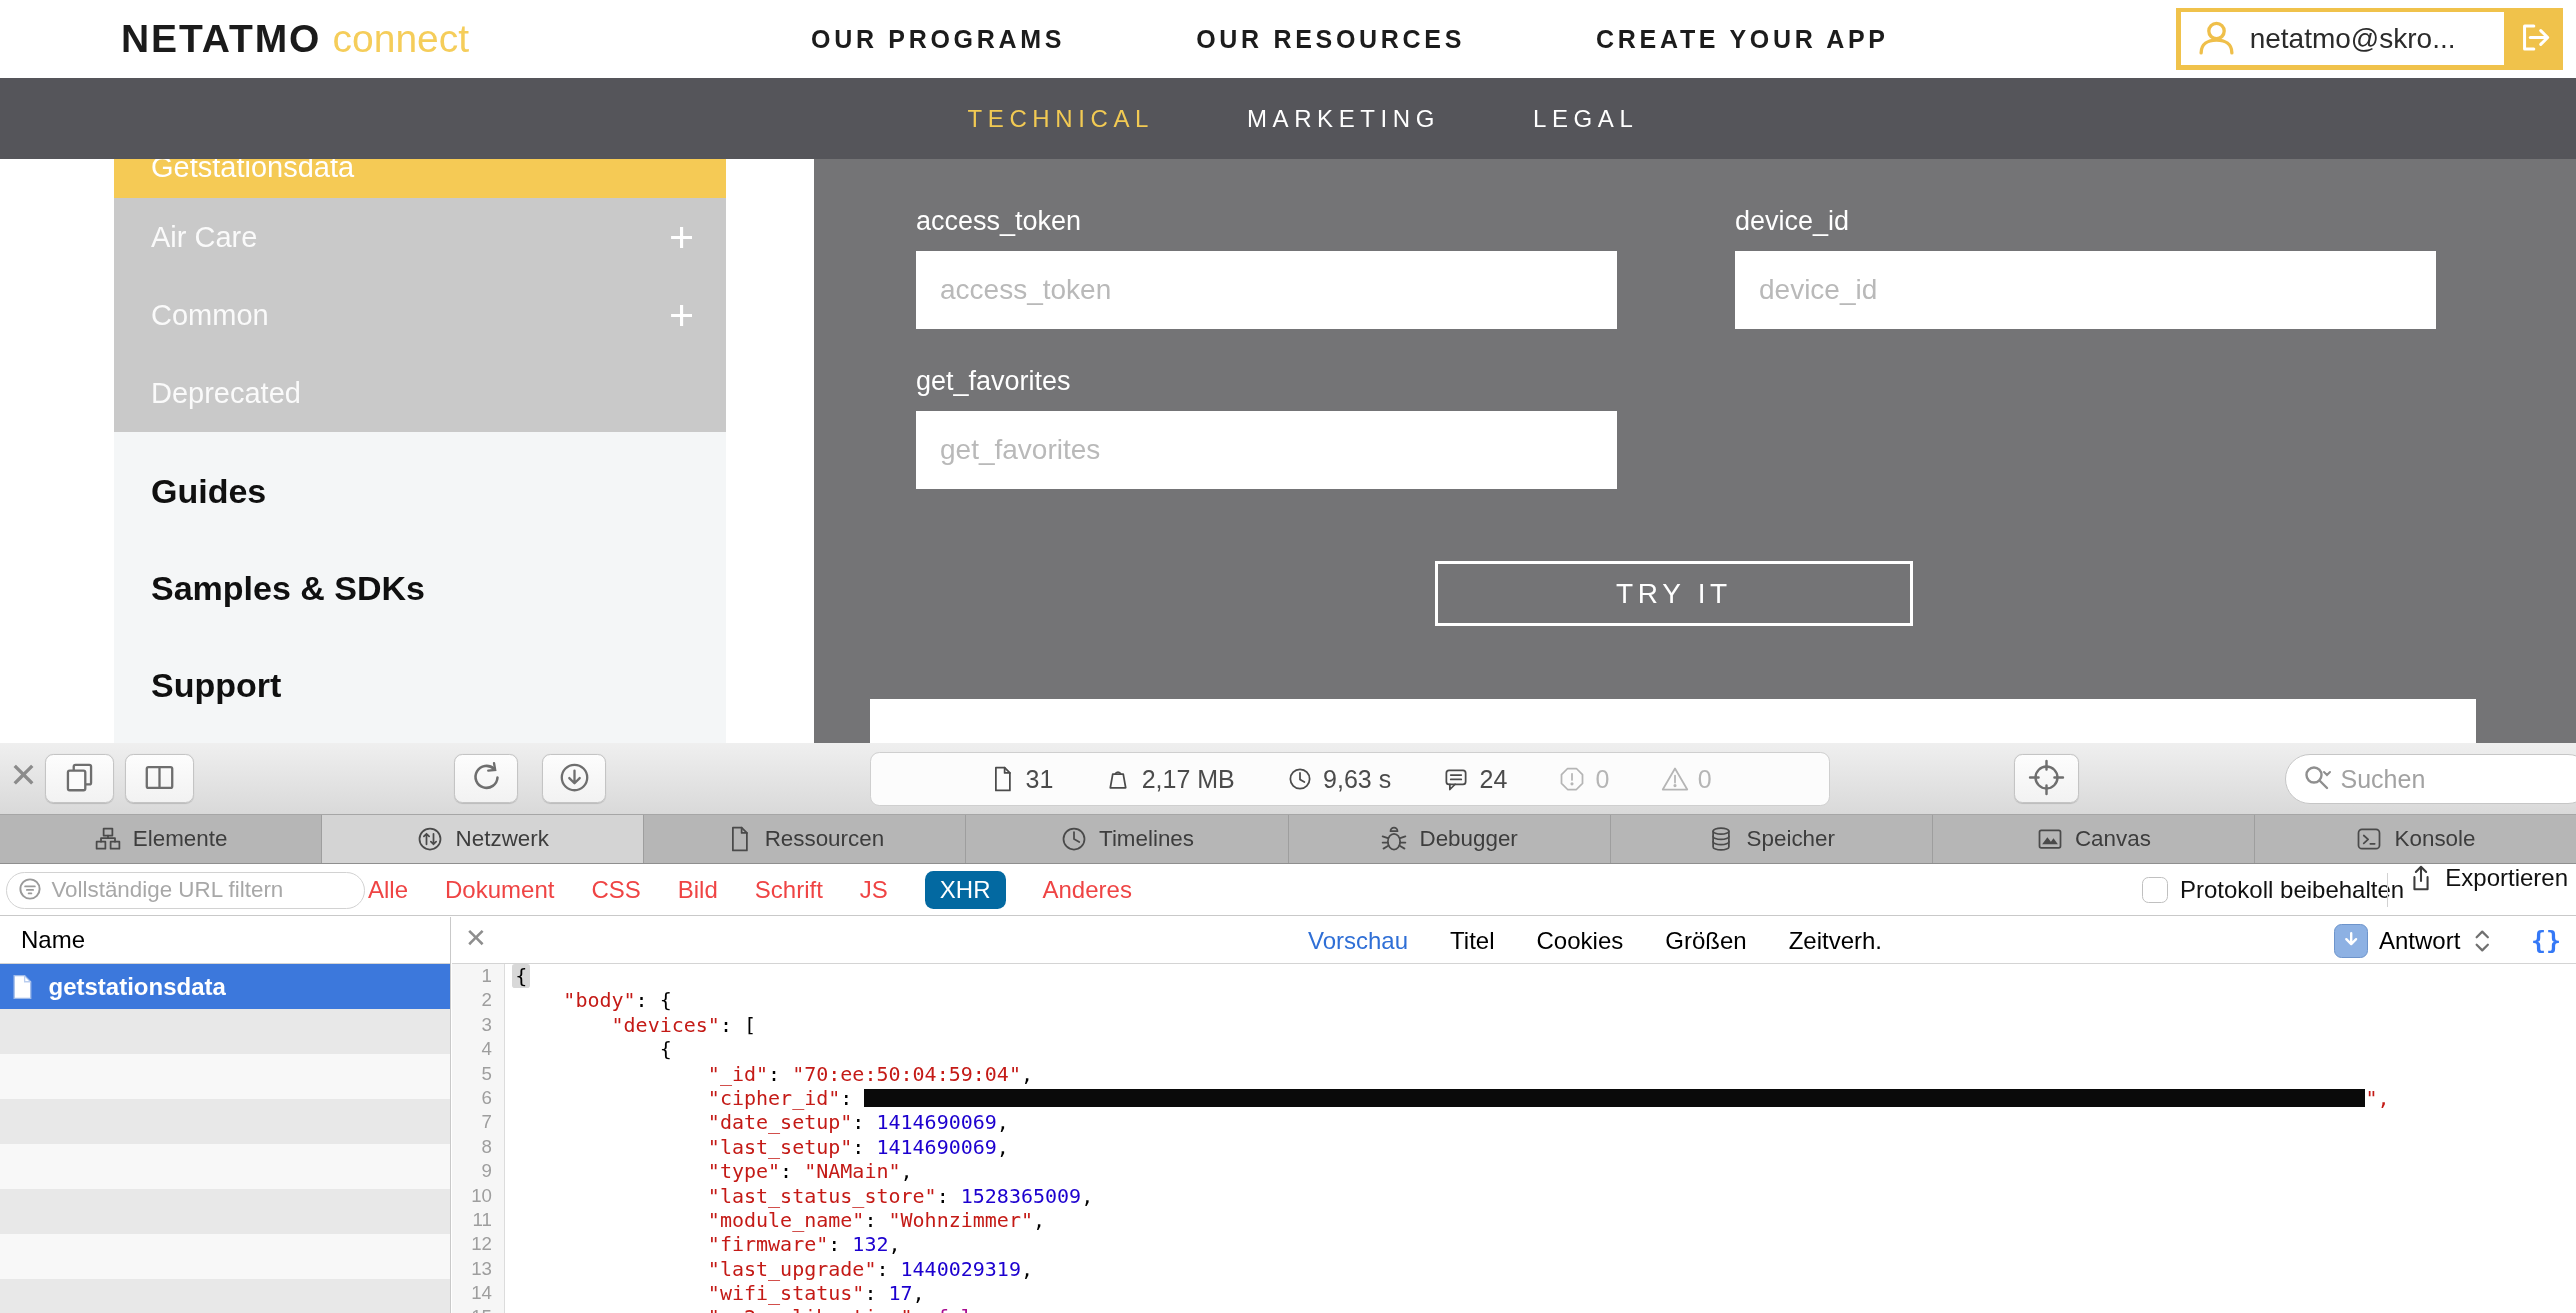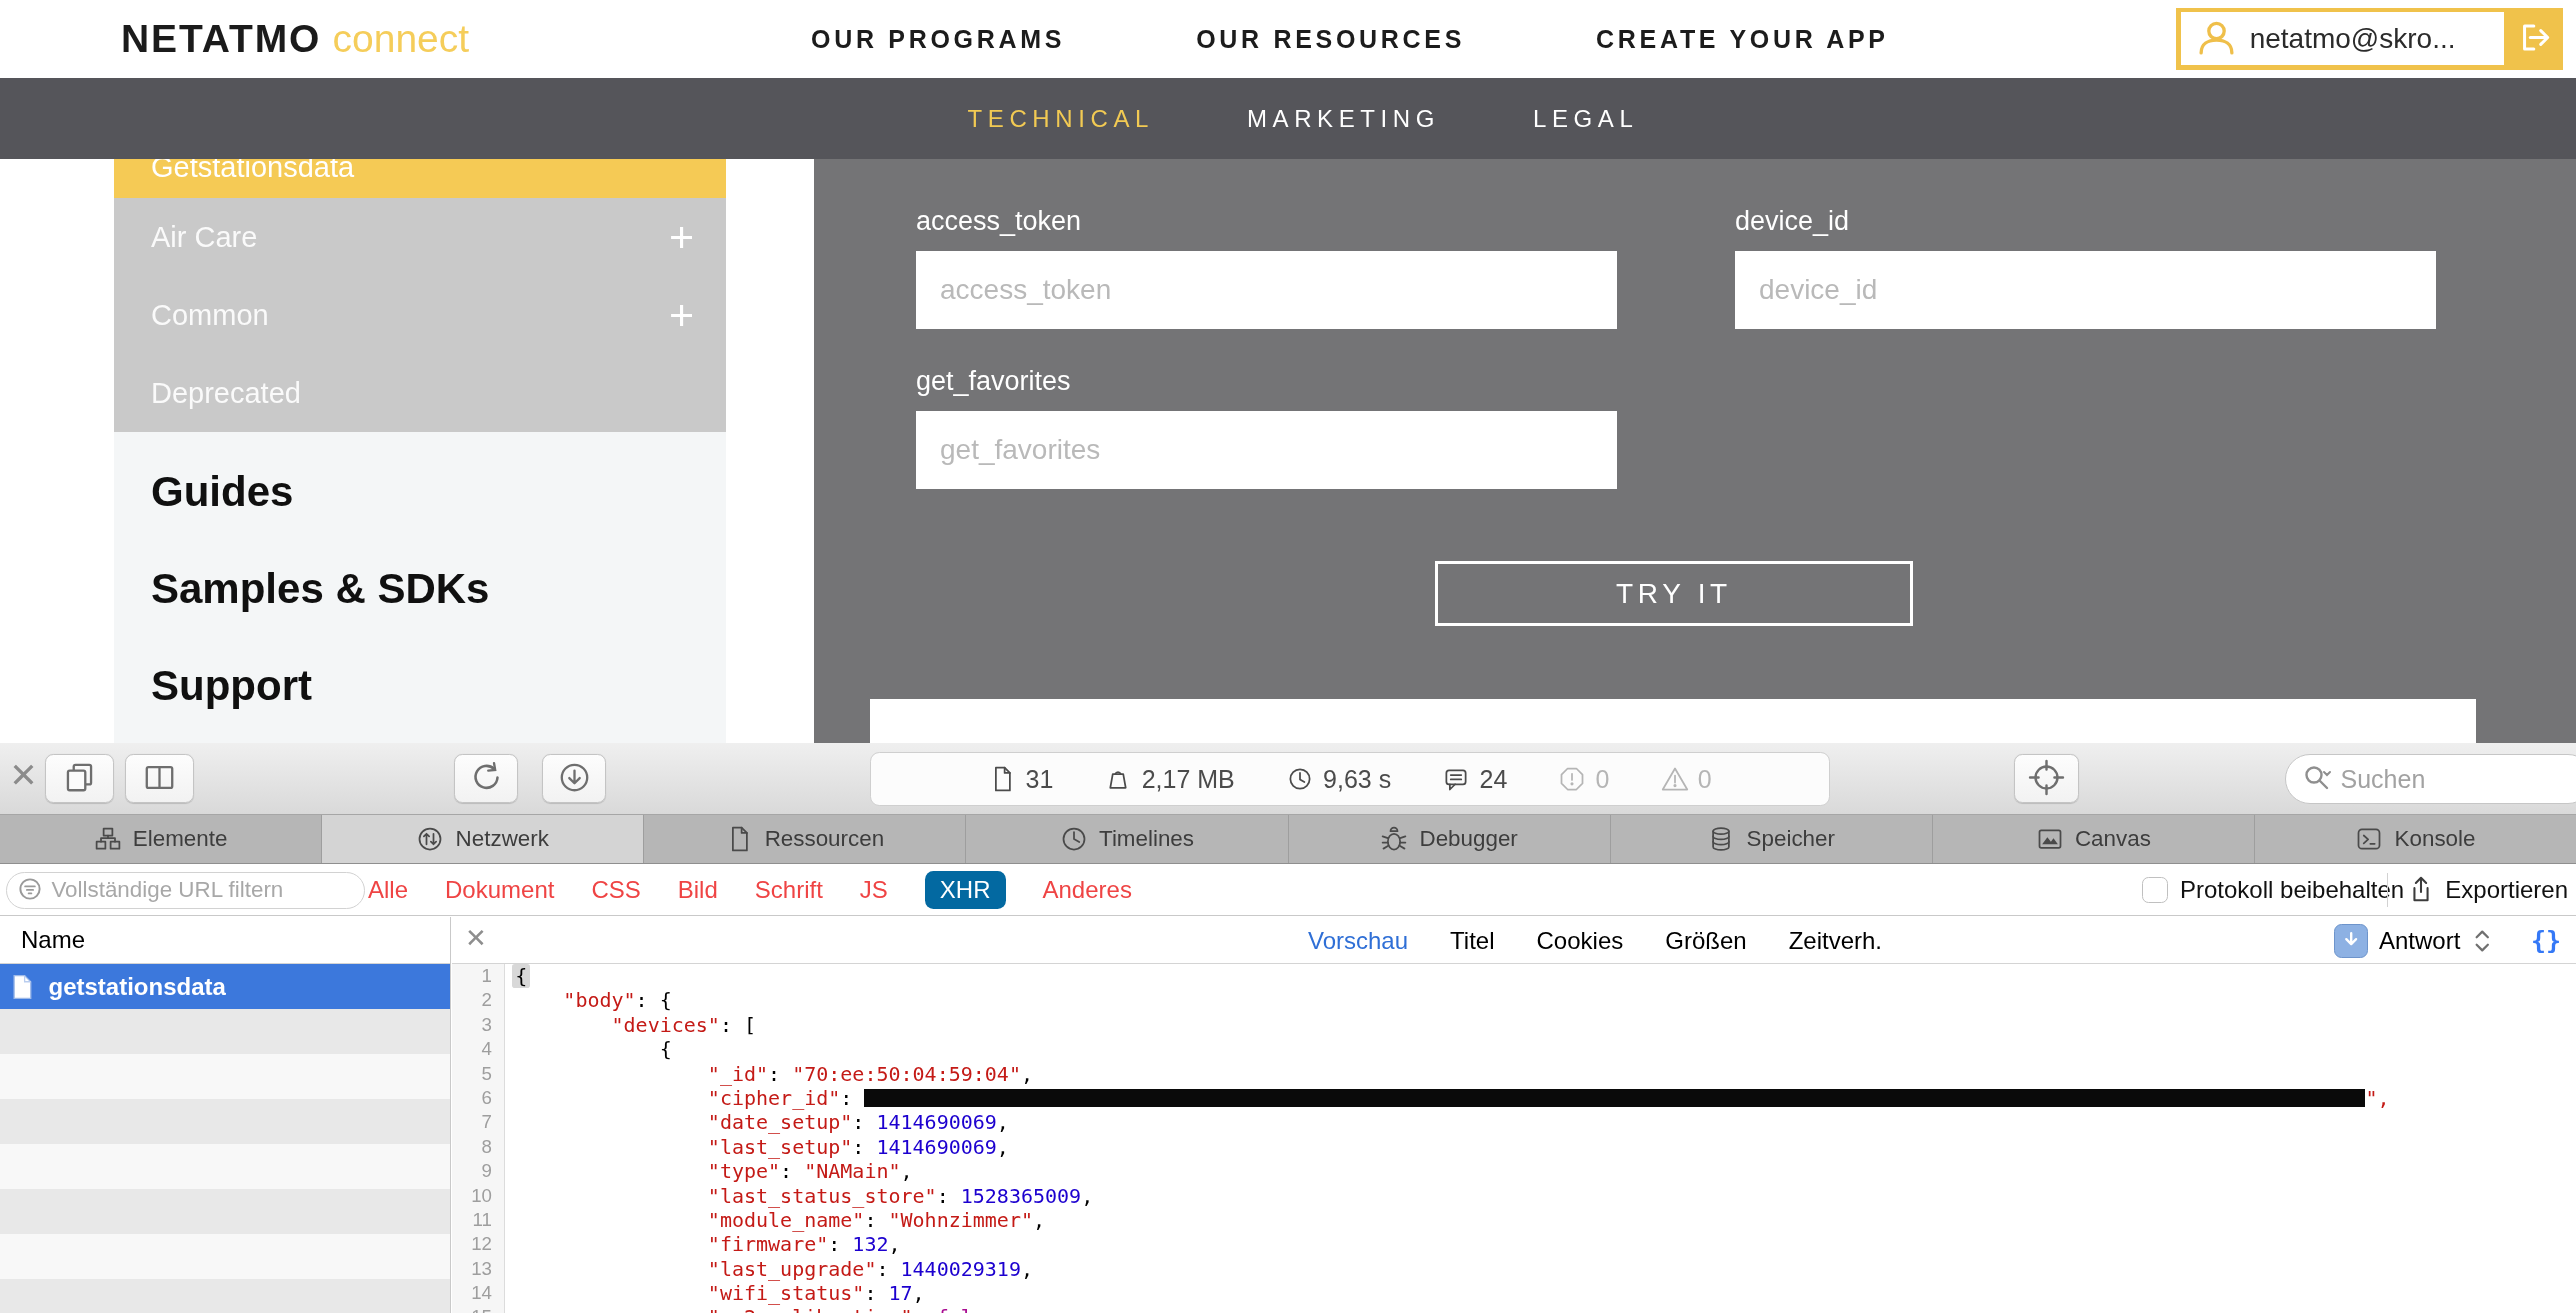--- a/index.html
+++ b/index.html
@@ -25,21 +25,21 @@
 .doc-tab.active{color:#f2ca53}
 
 
 .sidebar{position:absolute;left:114px;top:159px;width:612px}
 .sb-active{height:39px;background:#f5ca55;overflow:hidden;cursor:pointer}
 .sb-active span{display:block;margin-top:-8.4px;padding-left:37px;font-size:29px;color:#fff;font-weight:500}
 .sb-group{background:#c9c9c9}
 .sb-group-item{height:78px;display:flex;align-items:center;justify-content:space-between;padding:0 32px 0 37px;color:#fafafa;font-size:29px;cursor:pointer}
 .plus{font-size:43px;font-weight:300;color:#fff;line-height:1}
 .sb-lower{background:#f4f6f7;height:312px;padding-top:11.2px}
-.sb-item{height:97px;display:flex;align-items:center;padding-left:37px;font-size:42px;font-weight:600;color:#101010;cursor:pointer}
+.sb-item{height:97px;display:flex;align-items:center;padding-left:37px;font-size:34px;font-weight:600;color:#101010;cursor:pointer}
 
 
 .api-panel{position:absolute;left:814px;top:159px;right:0;height:584px;background:#747476}
 .field{position:absolute}
 .flabel{font-size:27px;color:#fff;margin-bottom:14px}
 .field input{width:701px;height:78px;border:none;font-size:28px;padding-left:24px;color:#333;background:#fff;outline:none}
 .field input::placeholder{color:#b9b9b9}
 .f-access{left:102px;top:47px}
 .f-device{left:921px;top:47px}
 .f-fav{left:102px;top:207px}
@@ -74,21 +74,21 @@
 .url-filter{position:absolute;left:5.6px;top:7.5px;width:359px;height:37px;border:0.9px solid #d2d2d2;border-radius:18.7px;display:flex;align-items:center;gap:7.5px;padding-left:9.3px;color:#8f8f8f}
 .url-filter input{border:none;outline:none;font-size:22.4px;color:#333;width:290px;background:transparent}
 .url-filter input::placeholder{color:#a8a8a8}
 .chips{position:absolute;left:368px;top:0;height:52px;display:flex;align-items:center;gap:37px}
 .chip{font-size:24px;color:#ef4444;cursor:pointer}
 .chip.active{background:#0369a1;color:#fff;padding:4.7px 15px;border-radius:8.4px;font-weight:500}
 .preserve{position:absolute;left:2142px;top:0;height:52px;display:flex;align-items:center;gap:12px}
 .checkbox{width:26px;height:26px;border:1.9px solid #c0c0c0;border-radius:6.5px;background:#fff;cursor:pointer}
 .preserve span{font-size:24px;color:#111}
 .fsep{position:absolute;left:2387px;top:9.3px;height:34px;width:0.9px;background:#d2d2d2}
-.export{position:absolute;left:2406px;top:0;height:52px;display:flex;align-items:center;gap:9.3px;font-size:24px;color:#111;cursor:pointer}
+.export{position:absolute;left:2406px;top:0;height:52px;display:flex;align-items:flex-start;gap:9.3px;font-size:24px;color:#111;cursor:pointer}
 .export .icn{color:#3c3c3c;display:flex}
 
 .insp-content{position:absolute;top:174px;left:0;width:100%;bottom:0;background:#fff}
 .list-panel{position:absolute;left:0;top:0;width:451px;bottom:0;border-right:0.9px solid #c9c9c9;background:#fff}
 .list-header{height:47px;display:flex;align-items:center;padding-left:21px;font-size:24px;font-weight:500;color:#000;border-bottom:0.9px solid #d4d4d4}
 .req-row{height:45px;background:#3c78dc;display:flex;align-items:center;gap:13px;padding-left:7.5px;cursor:pointer}
 .req-row .rlabel{color:#fff;font-size:24px;font-weight:600}
 .req-row .icn{display:flex;color:#fff}
 .stripe{height:45px}
 .stripe.g{background:#e8e8e8}

